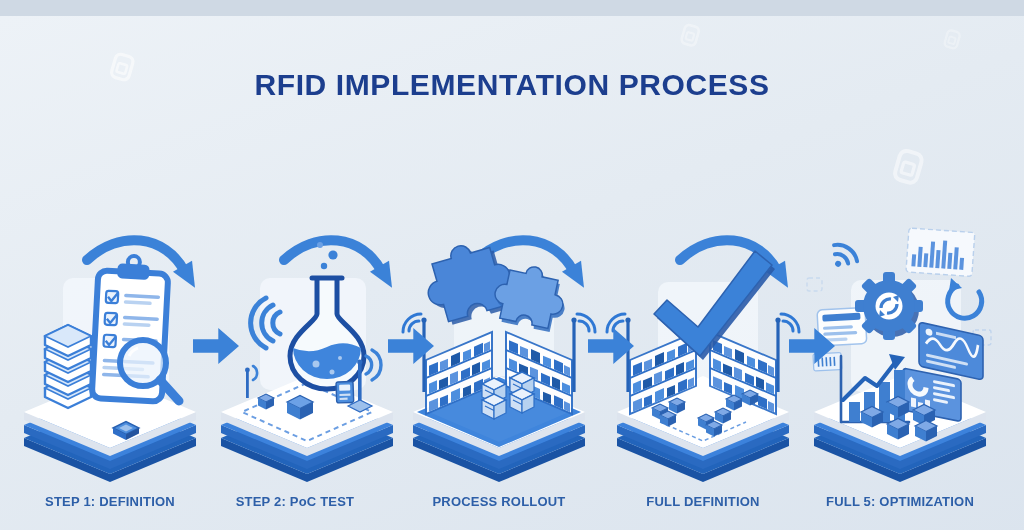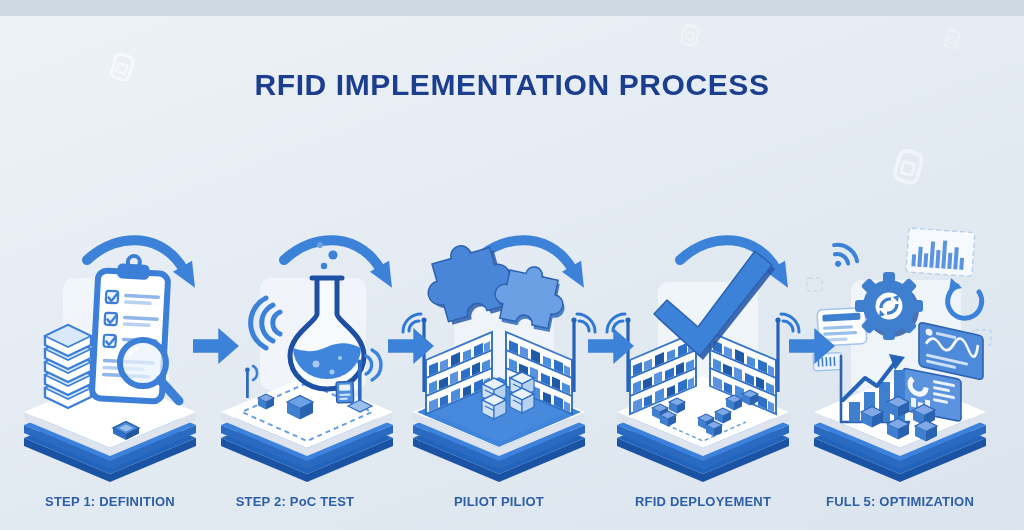--- a/index.html
+++ b/index.html
@@ -378,17 +378,17 @@
     </svg>
   </div>
 
   <div class="block-arrow a1"></div>
   <div class="block-arrow a2"></div>
   <div class="block-arrow a3"></div>
   <div class="block-arrow a4"></div>
 
   <div class="step-label l1">STEP 1: DEFINITION</div>
   <div class="step-label l2">STEP 2: PoC TEST</div>
-  <div class="step-label l3">PILIOT PILIOT</div>
-  <div class="step-label l4">RFID DEPLOYEMENT</div>
+  <div class="step-label l3">PROCESS ROLLOUT</div>
+  <div class="step-label l4">FULL DEFINITION</div>
   <div class="step-label l5">FULL 5: OPTIMIZATION</div>
 
 </div>
 
 </body></html>

